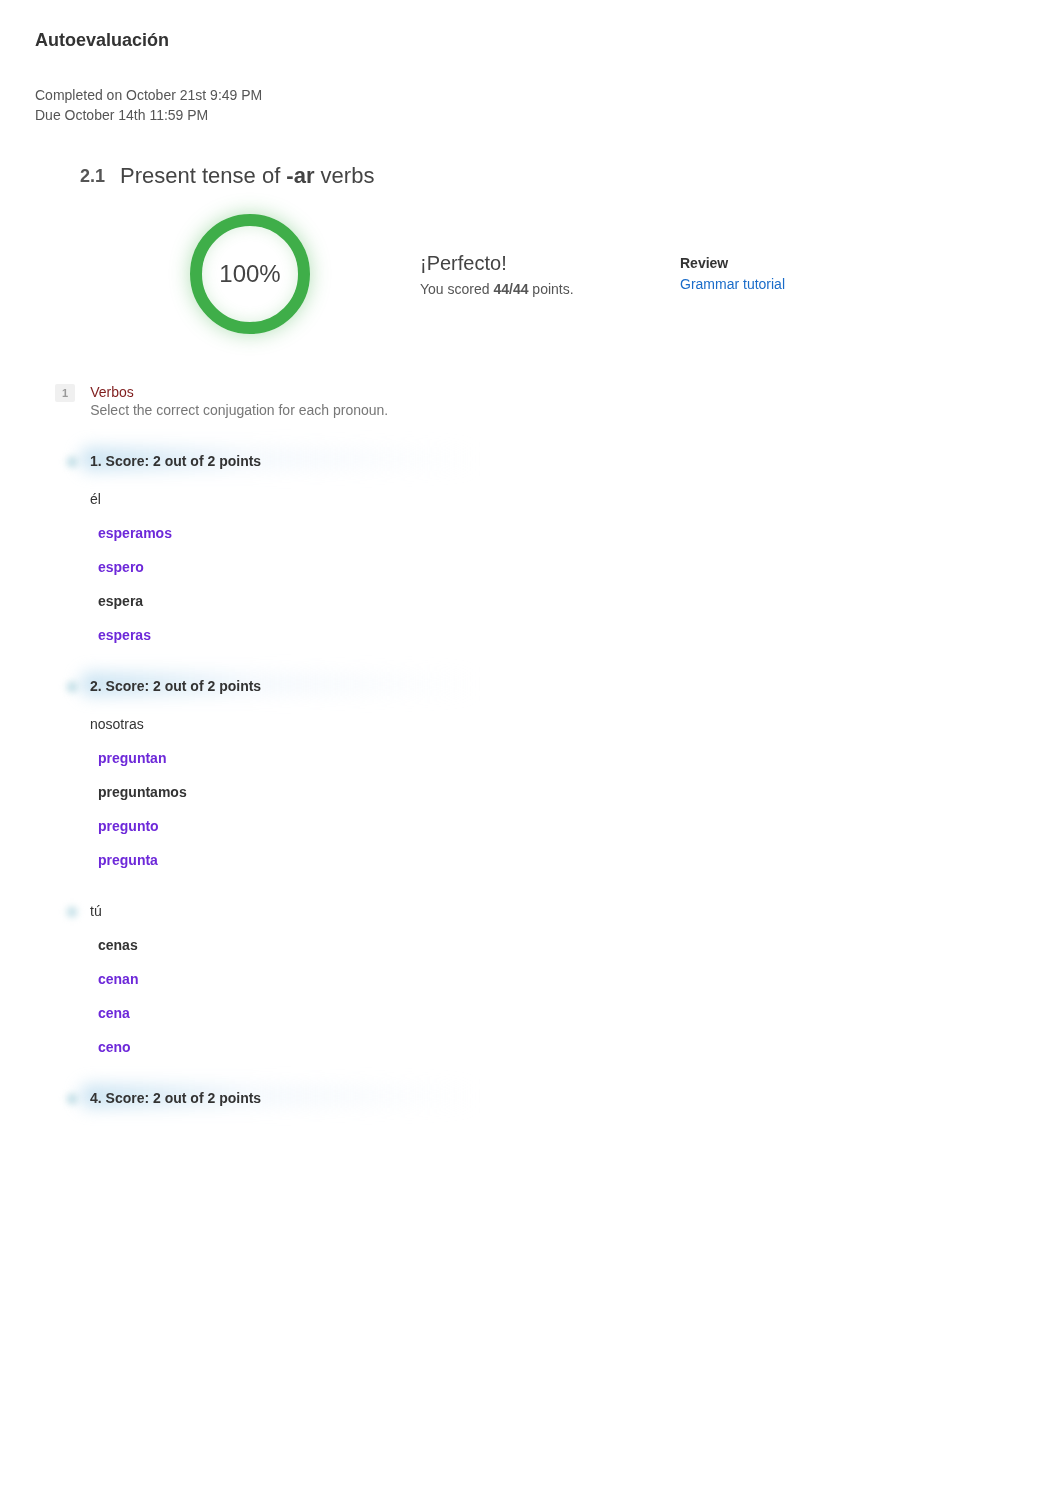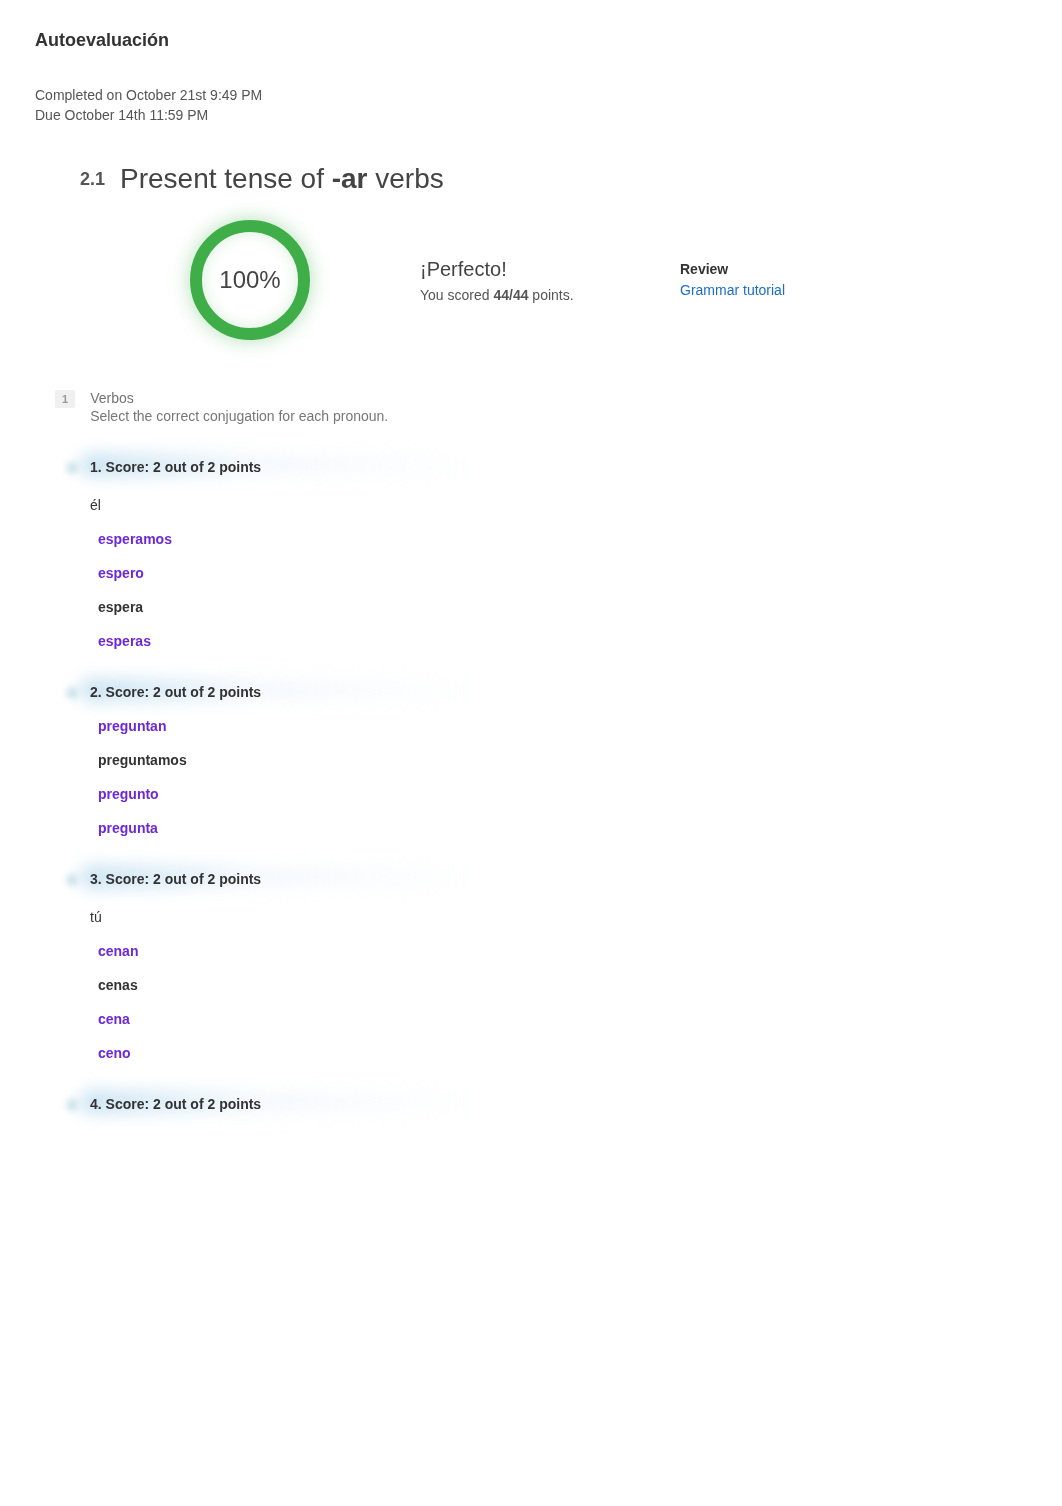--- a/index.html
+++ b/index.html
@@ -31,21 +31,21 @@
       display: flex;
       align-items: center;
       gap: 15px;
     }
     .section-number {
       font-size: 18px;
       font-weight: bold;
       color: #555;
     }
     .section-title {
-      font-size: 28px;
+      font-size: 22px;
       color: #444;
     }
     .section-title strong {
       font-weight: bold;
     }
     .score-row {
       display: flex;
       align-items: center;
       margin-top: 25px;
       padding-left: 45px;
@@ -108,21 +108,21 @@
     .section-badge {
       background: #f0f0f0;
       color: #999;
       font-size: 11px;
       font-weight: bold;
       padding: 3px 7px;
       border-radius: 2px;
     }
     .section-text .section-name {
       font-size: 14px;
-      color: #737373;
+      color: #7f1d1d;
     }
     .section-text .section-desc {
       font-size: 14px;
       color: #777;
       margin-top: 2px;
     }
     .blur-gradient {
       background: linear-gradient(90deg, rgba(150, 200, 230, 0.5) 0%, rgba(230, 240, 250, 0.4) 30%, rgba(255, 255, 255, 0) 70%);
       filter: blur(8px);
       height: 24px;
@@ -223,34 +223,34 @@
       <div class="options">
         <div class="option">esperamos</div>
         <div class="option">espero</div>
         <div class="option correct">espera</div>
         <div class="option">esperas</div>
       </div>
     </div>
     <div class="question-block">
       <div class="dot"></div>
       <div class="score-line">2.  Score: 2 out of 2 points<div class="blur-gradient"></div></div>
+      <div class="pronoun">nosotras</div>
       <div class="options">
         <div class="option">preguntan</div>
         <div class="option correct">preguntamos</div>
         <div class="option">pregunto</div>
         <div class="option">pregunta</div>
       </div>
     </div>
     <div class="question-block">
       <div class="dot"></div>
-      <div class="score-line">3.  Score: 2 out of 2 points<div class="blur-gradient"></div></div>
       <div class="pronoun">tú</div>
       <div class="options">
+        <div class="option correct">cenas</div>
         <div class="option">cenan</div>
-        <div class="option correct">cenas</div>
         <div class="option">cena</div>
         <div class="option">ceno</div>
       </div>
     </div>
     <div class="question-block">
       <div class="dot"></div>
       <div class="score-line">4.  Score: 2 out of 2 points<div class="blur-gradient"></div></div>
     </div>
   </div>
 

